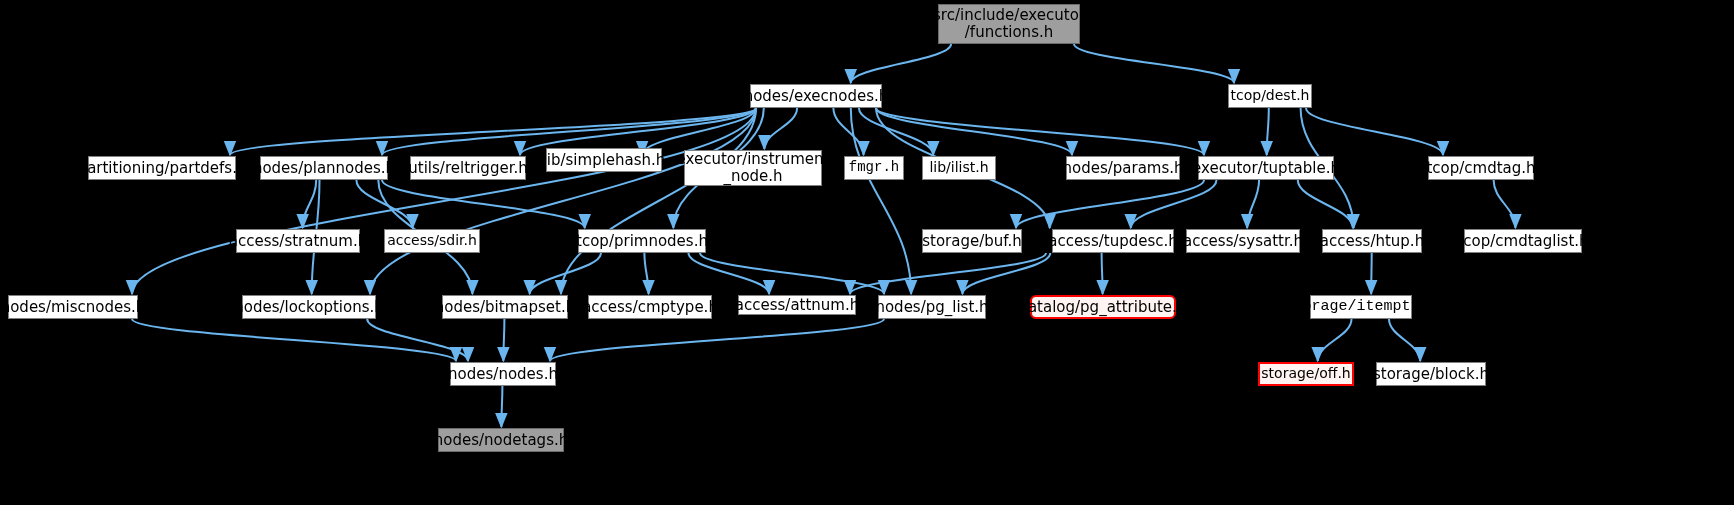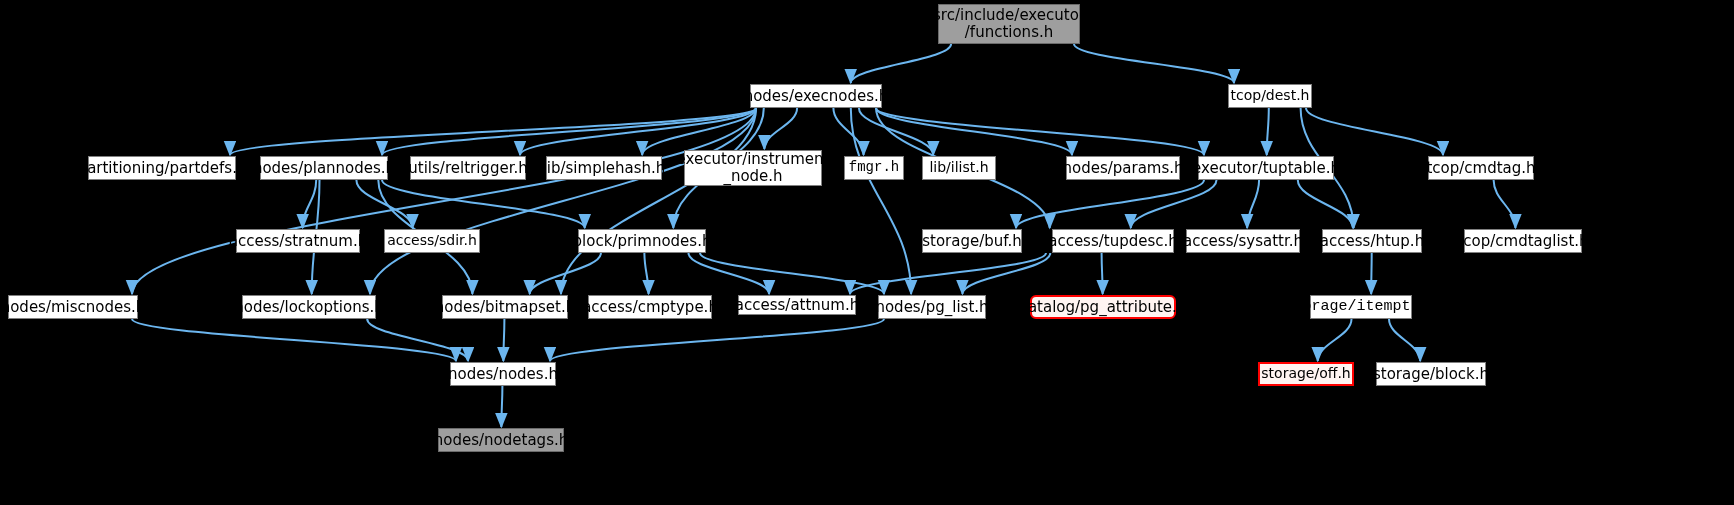--- a/index.html
+++ b/index.html
@@ -73,31 +73,31 @@
       </g>
   </svg>
   <div id="nodes-layer">
       <div class="node root" style="left: 938px; top: 4px; width: 142px; height: 40px;">src/include/executor
 /functions.h</div>
       <div class="node" style="left: 750px; top: 84px; width: 132px; height: 24px;">nodes/execnodes.h</div>
       <div class="node sm" style="left: 1228px; top: 84px; width: 84px; height: 24px;">tcop/dest.h</div>
       <div class="node" style="left: 88px; top: 156px; width: 148px; height: 24px;">partitioning/partdefs.h</div>
       <div class="node" style="left: 260px; top: 156px; width: 128px; height: 24px;">nodes/plannodes.h</div>
       <div class="node" style="left: 410px; top: 156px; width: 116px; height: 24px;">utils/reltrigger.h</div>
-      <div class="node" style="left: 546px; top: 156px; width: 116px; height: 24px; text-align: center;">lib/simplehash.h</div>
+      <div class="node" style="left: 546px; top: 148px; width: 116px; height: 24px; text-align: center;">lib/simplehash.h</div>
       <div class="node" style="left: 684px; top: 150px; width: 138px; height: 36px;">executor/instrument
 _node.h</div>
       <div class="node sm" style="left: 844px; top: 156px; width: 60px; height: 24px; font-family: Liberation Mono, monospace;">fmgr.h</div>
       <div class="node sm" style="left: 922px; top: 156px; width: 74px; height: 24px;">lib/ilist.h</div>
       <div class="node" style="left: 1066px; top: 156px; width: 114px; height: 24px;">nodes/params.h</div>
       <div class="node" style="left: 1198px; top: 156px; width: 136px; height: 24px;">executor/tuptable.h</div>
       <div class="node" style="left: 1428px; top: 156px; width: 106px; height: 24px;">tcop/cmdtag.h</div>
       <div class="node" style="left: 236px; top: 229px; width: 124px; height: 24px;">access/stratnum.h</div>
       <div class="node sm" style="left: 384px; top: 229px; width: 96px; height: 24px;">access/sdir.h</div>
-      <div class="node" style="left: 578px; top: 229px; width: 128px; height: 24px;">block/primnodes.h</div>
+      <div class="node" style="left: 578px; top: 229px; width: 128px; height: 24px;">tcop/primnodes.h</div>
       <div class="node" style="left: 922px; top: 229px; width: 100px; height: 24px;">storage/buf.h</div>
       <div class="node" style="left: 1052px; top: 229px; width: 122px; height: 24px;">access/tupdesc.h</div>
       <div class="node" style="left: 1186px; top: 229px; width: 114px; height: 24px;">access/sysattr.h</div>
       <div class="node" style="left: 1322px; top: 229px; width: 100px; height: 24px;">access/htup.h</div>
       <div class="node" style="left: 1464px; top: 229px; width: 118px; height: 24px;">tcop/cmdtaglist.h</div>
       <div class="node" style="left: 8px; top: 295px; width: 130px; height: 24px;">nodes/miscnodes.h</div>
       <div class="node" style="left: 242px; top: 295px; width: 134px; height: 24px;">nodes/lockoptions.h</div>
       <div class="node" style="left: 442px; top: 295px; width: 126px; height: 24px;">nodes/bitmapset.h</div>
       <div class="node" style="left: 588px; top: 295px; width: 124px; height: 24px;">access/cmptype.h</div>
       <div class="node" style="left: 738px; top: 295px; width: 118px; height: 20px;">access/attnum.h</div>

